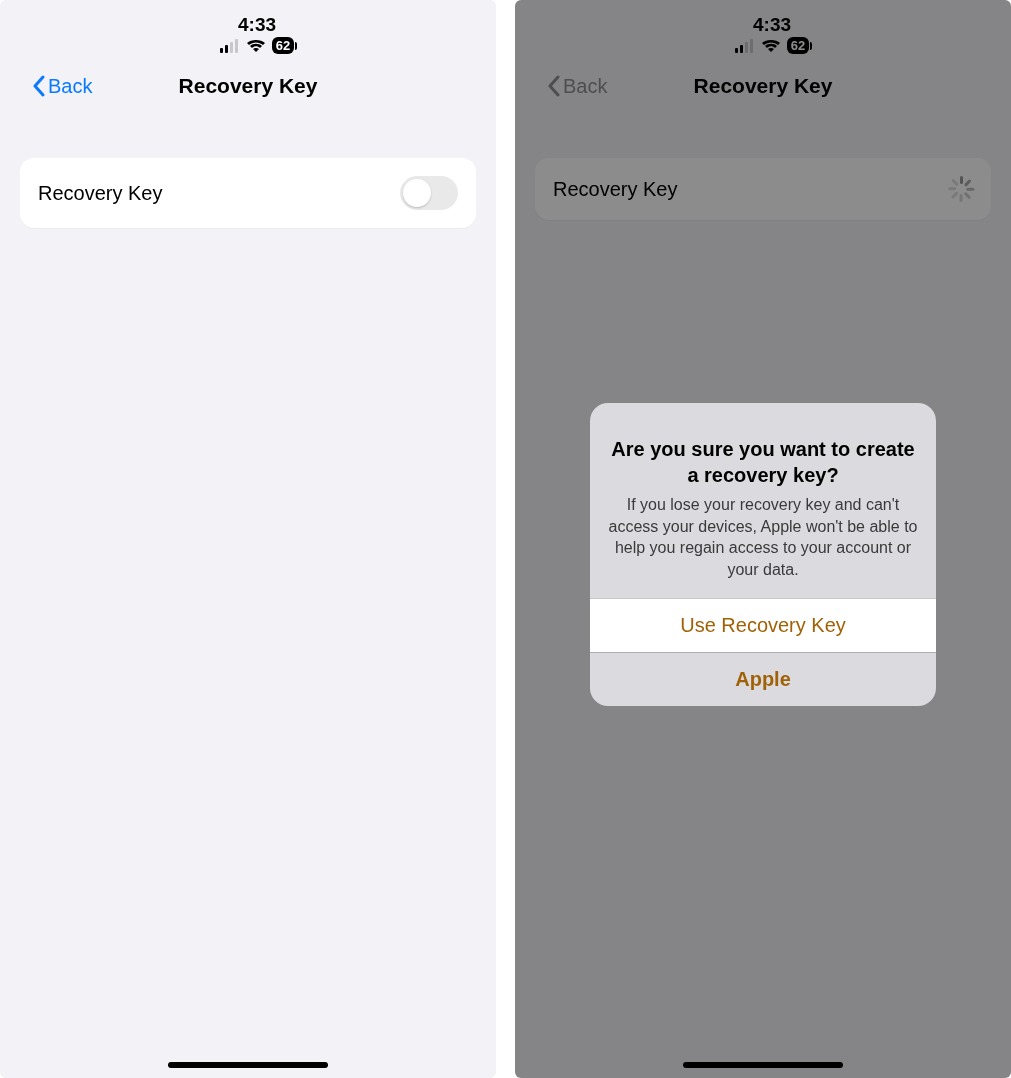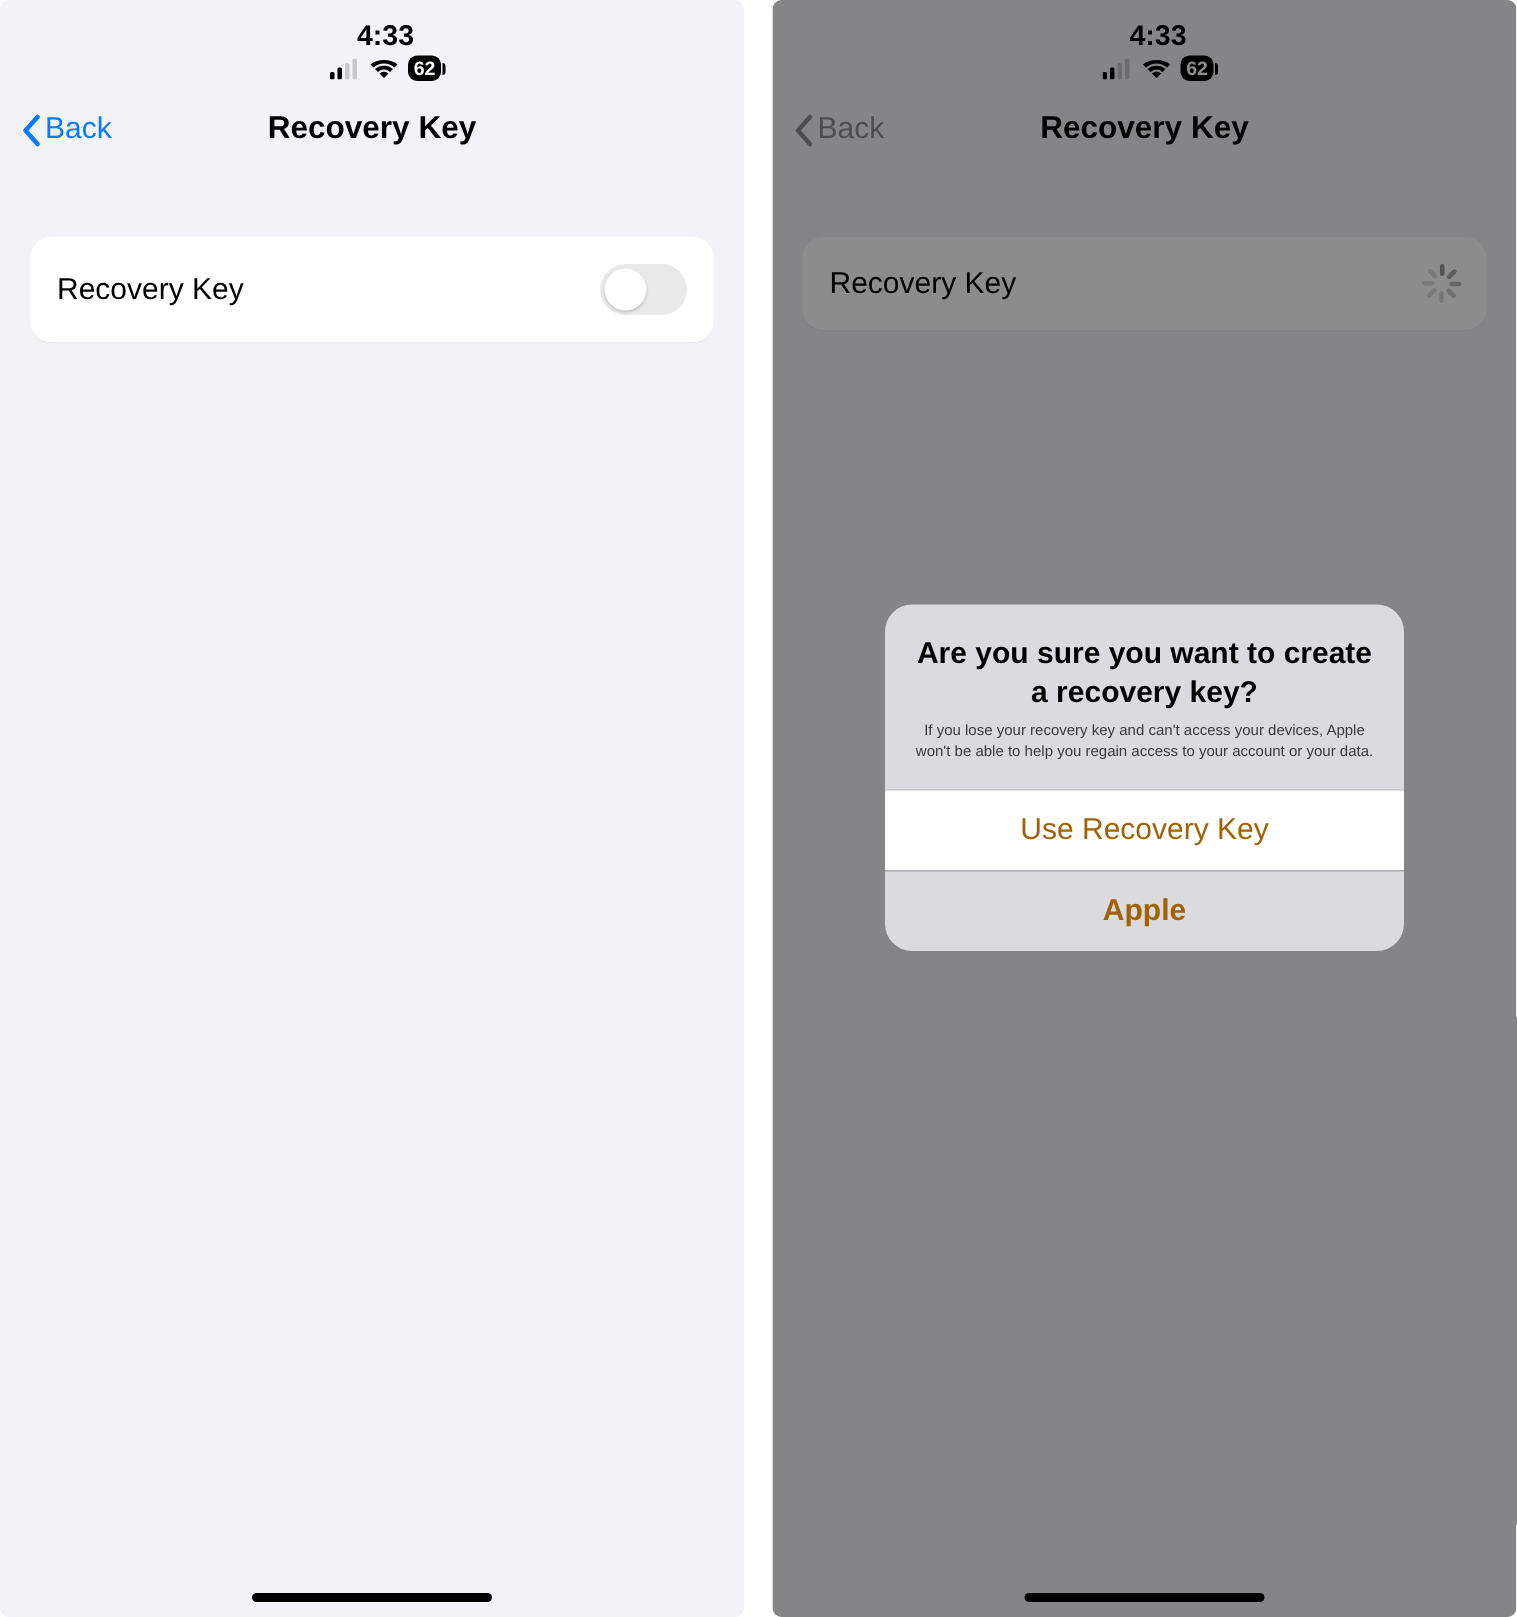--- a/index.html
+++ b/index.html
@@ -76,23 +76,23 @@
     justify-content: center;
     margin-top: 4px;
   }
   .nav-title {
     font-size: 21px;
     font-weight: 600;
     color: #000;
   }
   .back-btn {
     position: absolute;
-    left: 14px;
-    display: flex;
-    align-items: flex-end;
+    left: 32px;
+    display: flex;
+    align-items: flex-start;
     color: #0a7aff;
     font-size: 20px;
     gap: 2px;
   }
   .back-btn.disabled { color: #8e8e93; }
   .chev {
     width: 14px; height: 22px;
   }
   
   .card {
@@ -147,32 +147,32 @@
     left: 50%;
     top: 403px;
     transform: translateX(-50%);
     width: 346px;
     background: rgba(220,220,224,0.98);
     border-radius: 18px;
     z-index: 10;
     overflow: hidden;
   }
   .alert-body {
-    padding: 20px 18px 18px 18px;
+    padding: 33px 18px 18px 18px;
     text-align: center;
   }
   .alert-title {
     font-size: 20px;
     font-weight: 600;
     color: #000;
     line-height: 1.3;
     margin-bottom: 6px;
   }
   .alert-msg {
-    font-size: 10px;
+    font-size: 16px;
     color: #3a3a3c;
     line-height: 1.35;
   }
   .alert-btn {
     border-top: 0.5px solid rgba(60,60,67,0.29);
     text-align: center;
     padding: 15px 0;
     font-size: 20px;
     color: #a16207;
   }

